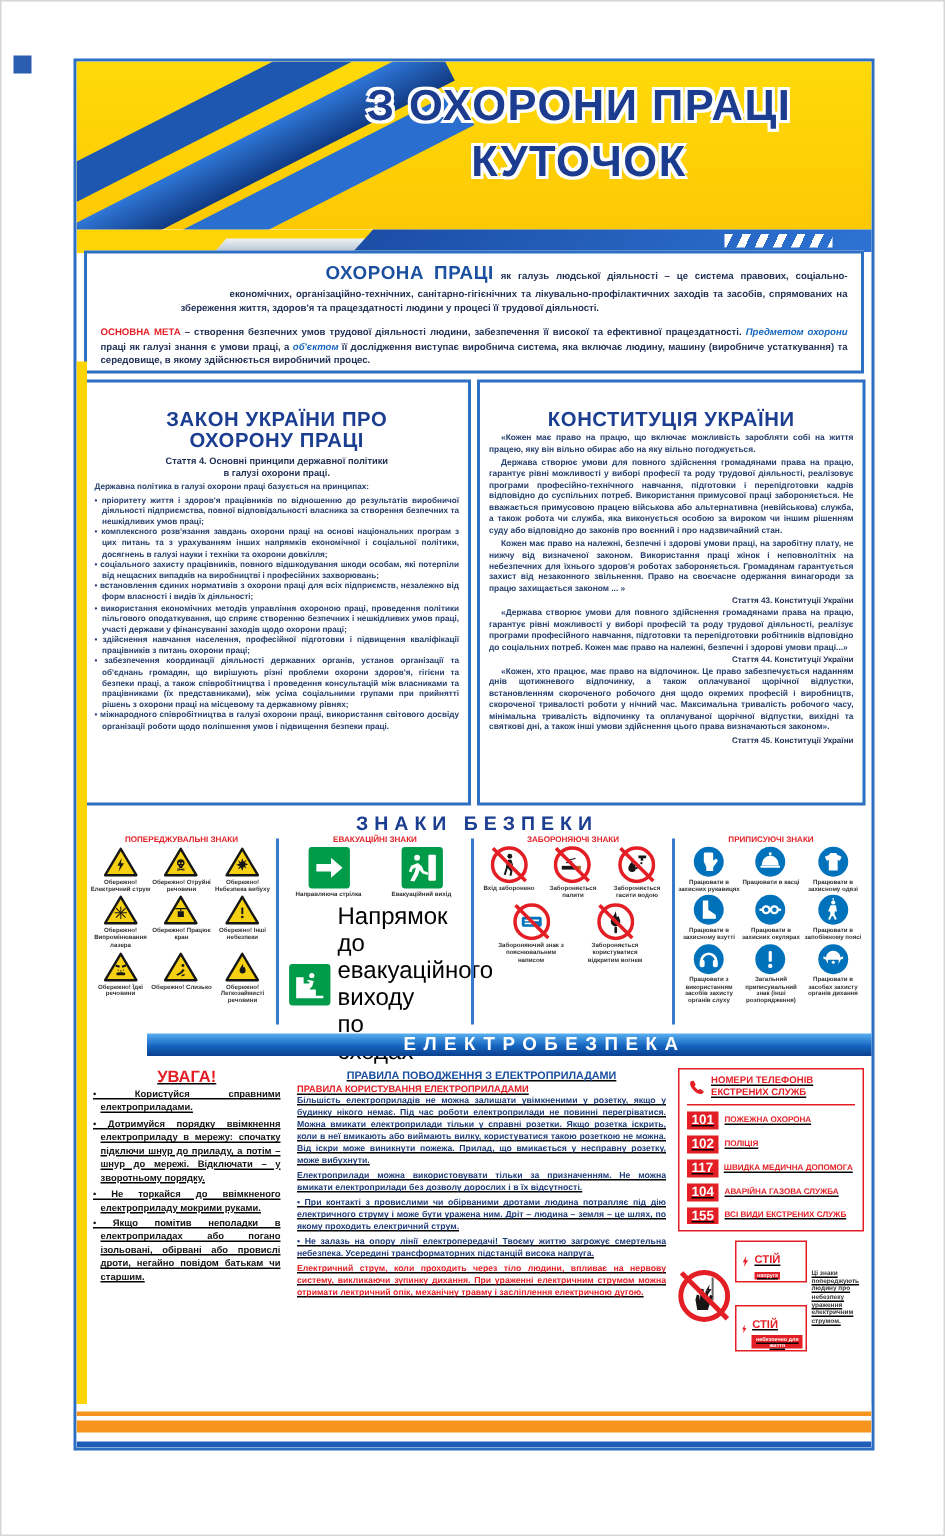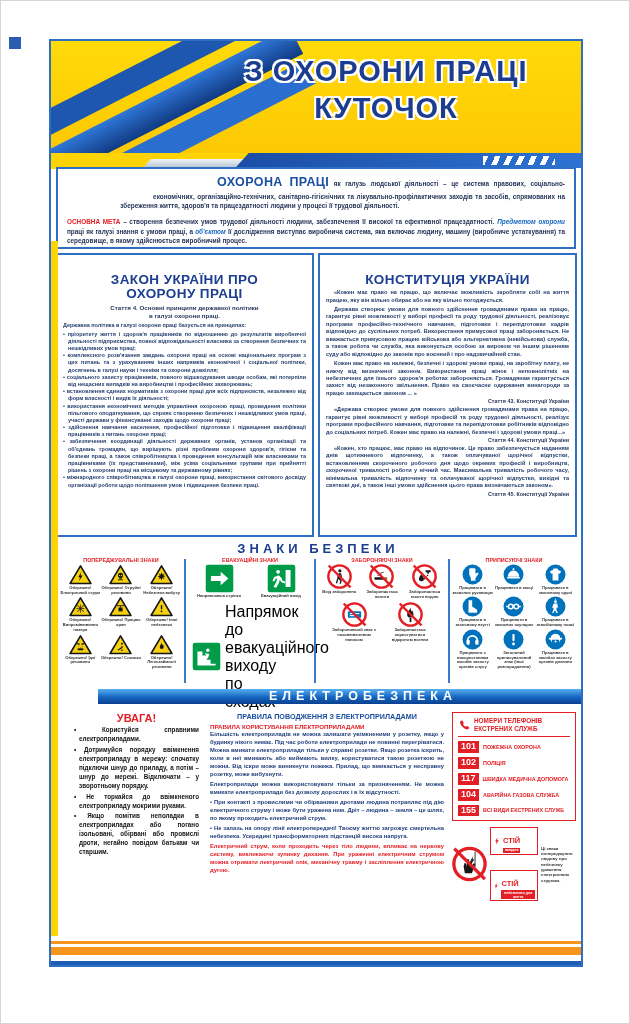--- a/index.html
+++ b/index.html
@@ -63,21 +63,21 @@
   .evac-row2 .lbl { text-align:left; }
   .proh-row1 { display:flex; justify-content:space-around; }
   .proh-row2 { display:flex; justify-content:center; gap:10px; margin-top:3px; }
   .proh-row2 .cell { width:46px; }
 
   
   .sec-banner { position:absolute; left:0; top:648px; width:100%; height:15px; background:linear-gradient(180deg,#58aff0 0%,#1565c0 55%,#0b3f8f 100%); display:flex; align-items:flex-start; justify-content:center;margin-left:47px; }
   .banner-text { color:#fff; font-weight:bold; font-size:12.5px; letter-spacing:5px; }
 
   
-  .sec-electro { position:absolute; left:19px; right:3px; top:667px; height:228px; display:flex; }
+  .sec-electro { position:absolute; left:7px; right:3px; top:667px; height:228px; display:flex;text-decoration:underline; }
   .att-col { width:134px; padding:4px 5px 0 4px; }
   .att-title { text-align:center; color:#e31e24; font-weight:bold; font-size:11px; margin-bottom:2px; }
   .att-list { list-style:none; }
   .att-list li { font-size:6.3px; font-weight:bold; color:#141414; line-height:1.42; padding-left:5px; text-indent:-5px; margin-bottom:2px; text-align:justify; }
   .att-list li::before { content:"• "; }
   .rules-col { flex:1; padding:4px 6px 0 6px; }
   .rules-title { text-align:center; color:#1b4fa0; font-weight:bold; font-size:7.2px; }
   .rules-sub { color:#e31e24; font-weight:bold; font-size:6.2px; margin:2px 0 1px; }
   .rules-col p { font-size:5.8px; font-weight:bold; color:#1f3d7a; line-height:1.38; text-align:justify; margin-bottom:2px; }
   .rules-warning { color:#e31e24 !important; }

